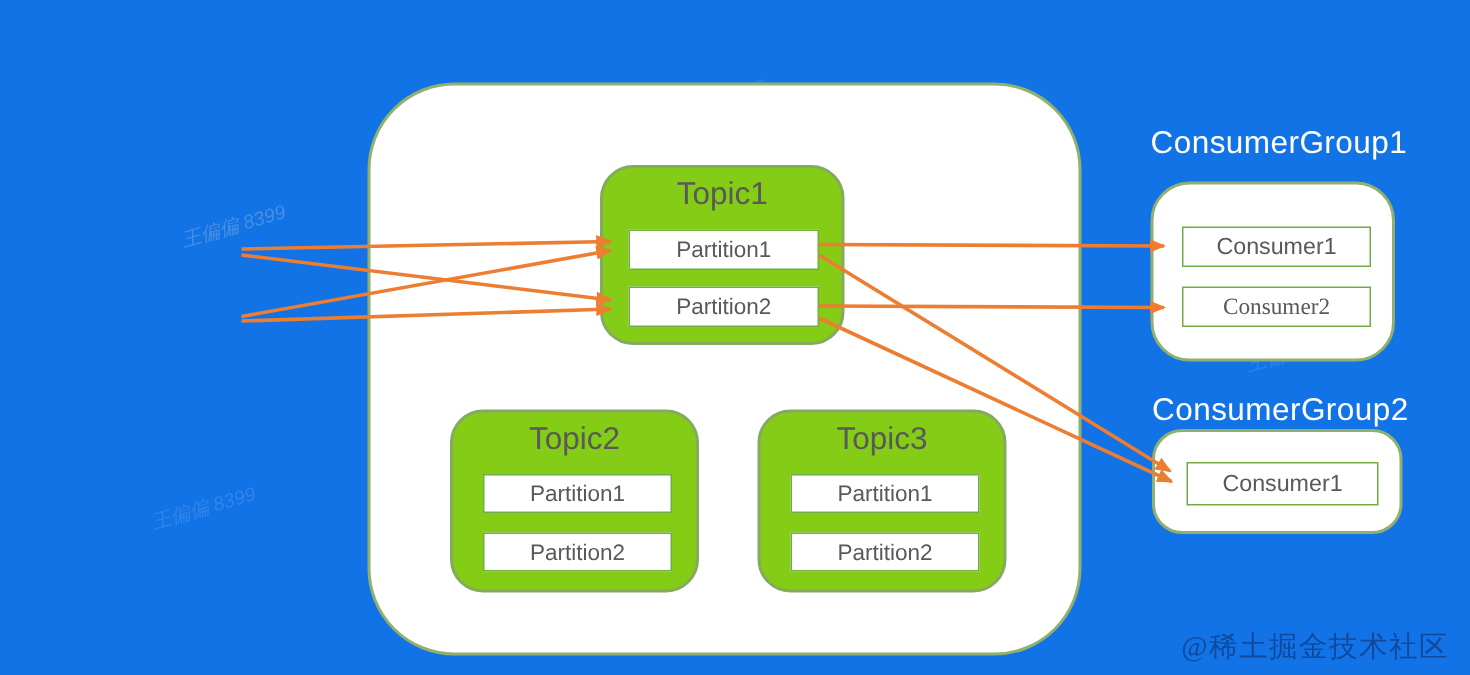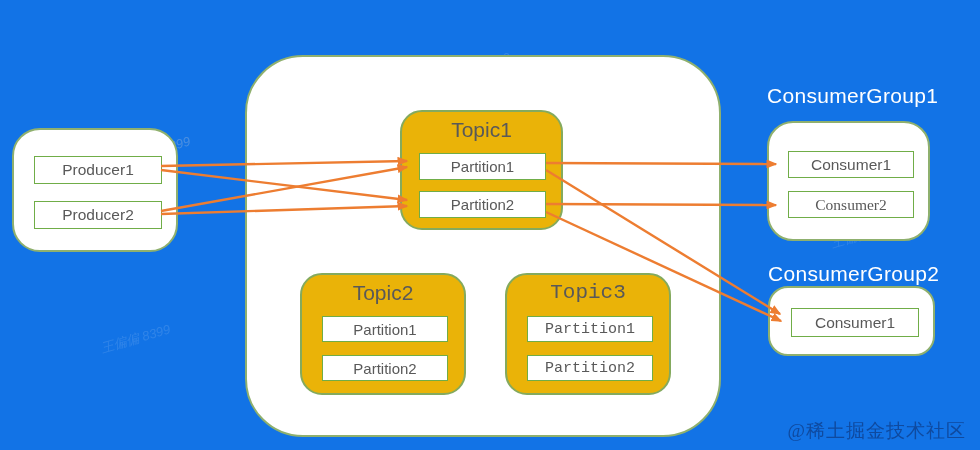--- a/index.html
+++ b/index.html
@@ -21,27 +21,27 @@
   .container{
     position:absolute;background:#ffffff;
     border:2px solid #8fb06e;
     box-sizing:border-box;
   }
   .cluster-box{left:245px;top:55px;width:476px;height:382px;border-radius:58px;}
   .producers-box{left:12px;top:128px;width:166px;height:124px;border-radius:28px;}
   .cg1-box{left:767px;top:121px;width:163px;height:120px;border-radius:26px;}
   .cg2-box{left:768px;top:286px;width:167px;height:70px;border-radius:20px;}
   .topic{
-    position:absolute;background:#eab308;
+    position:absolute;background:#84cc16;
     border:2px solid #84aa5e;border-radius:22px;
     box-sizing:border-box;
   }
   .topic1{left:400px;top:110px;width:163px;height:120px;}
   .topic2{left:300px;top:273px;width:166px;height:122px;}
-  .topic3{left:505px;top:273px;width:166px;height:122px;font-family:Liberation Mono, monospace;}
+  .topic3{left:505px;top:273px;width:166px;height:122px;}
   .topic-title{
     position:absolute;left:0;right:0;top:6px;
     text-align:center;font-size:21px;color:#595959;
   }
   .node{
     position:absolute;background:#ffffff;
     border:1.5px solid #70AD47;
     box-sizing:border-box;
     display:flex;align-items:center;justify-content:center;
     font-size:15.5px;color:#595959;
@@ -80,24 +80,20 @@
   <span class="wm-tile" style="left:600px;top:142px;">王偏偏 8399</span>
   <span class="wm-tile on-blue" style="left:830px;top:225px;">王偏偏 8399</span>
   <span class="wm-tile" style="left:250px;top:228px;">王偏偏 8399</span>
   <span class="wm-tile" style="left:565px;top:300px;">王偏偏 8399</span>
   <span class="wm-tile" style="left:360px;top:382px;">王偏偏 8399</span>
   <span class="wm-tile on-blue" style="left:100px;top:330px;">王偏偏 8399</span>
 
 
   <div class="container cluster-box"></div>
 
-  <div class="container producers-box">
-    <div class="node" style="left:20px;top:26px;width:128px;height:28px;">Producer1</div>
-    <div class="node" style="left:20px;top:71px;width:128px;height:28px;">Producer2</div>
-  </div>
 
   <div class="topic topic1">
     <div class="topic-title">Topic1</div>
     <div class="node" style="left:17px;top:41px;width:127px;height:27px;font-size:15px;">Partition1</div>
     <div class="node" style="left:17px;top:79px;width:127px;height:27px;font-size:15px;">Partition2</div>
   </div>
 
   <div class="topic topic2">
     <div class="topic-title">Topic2</div>
     <div class="node" style="left:20px;top:41px;width:126px;height:26px;font-size:15px;">Partition1</div>

